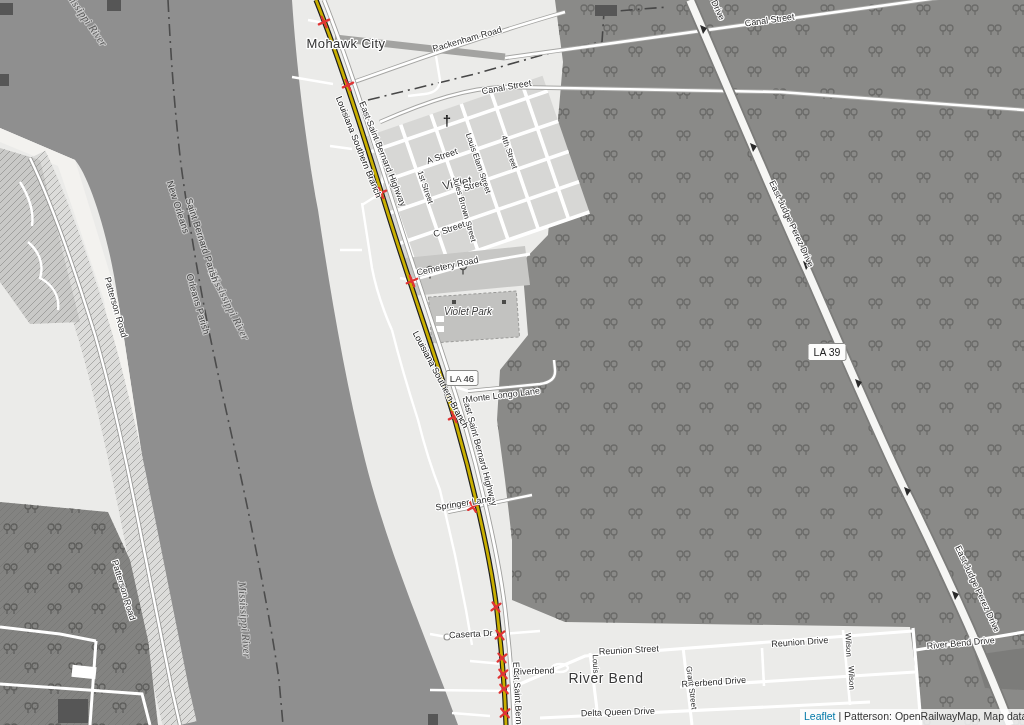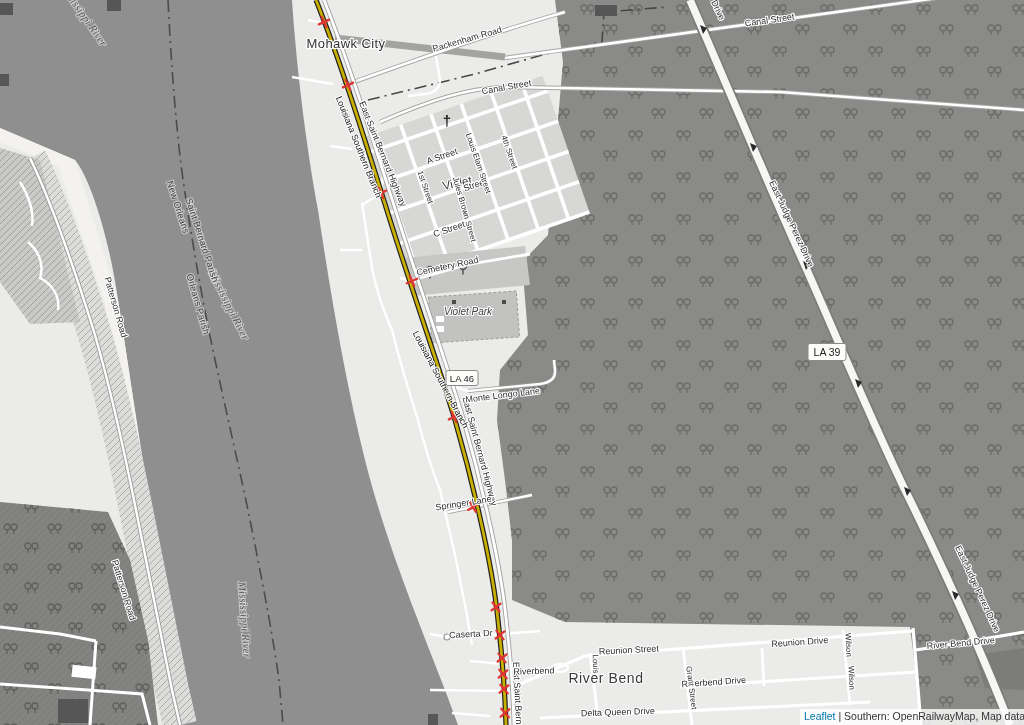--- a/index.html
+++ b/index.html
@@ -278,14 +278,14 @@
   <g transform="translate(462,378)">
     <rect class="shield-box" x="-16" y="-7.5" width="32" height="15" rx="2"></rect>
     <text class="shield-txt" y="3.5">LA 46</text>
   </g>
   <g transform="translate(827,352)">
     <rect class="shield-box" x="-19" y="-8.5" width="38" height="17" rx="2"></rect>
     <text class="shield-txt" y="3.5" style="font-size:10.5px">LA 39</text>
   </g>
 </svg>
 
-<div id="attribution"><a href="#">Leaflet</a><span> | </span><span>Southern: </span><span>OpenRailwayMap</span><span>, Map data © </span></div>
+<div id="attribution"><a href="#">Leaflet</a><span> | </span><span>Patterson: </span><span>OpenRailwayMap</span><span>, Map data © </span></div>
 </div>
 
 </body></html>

